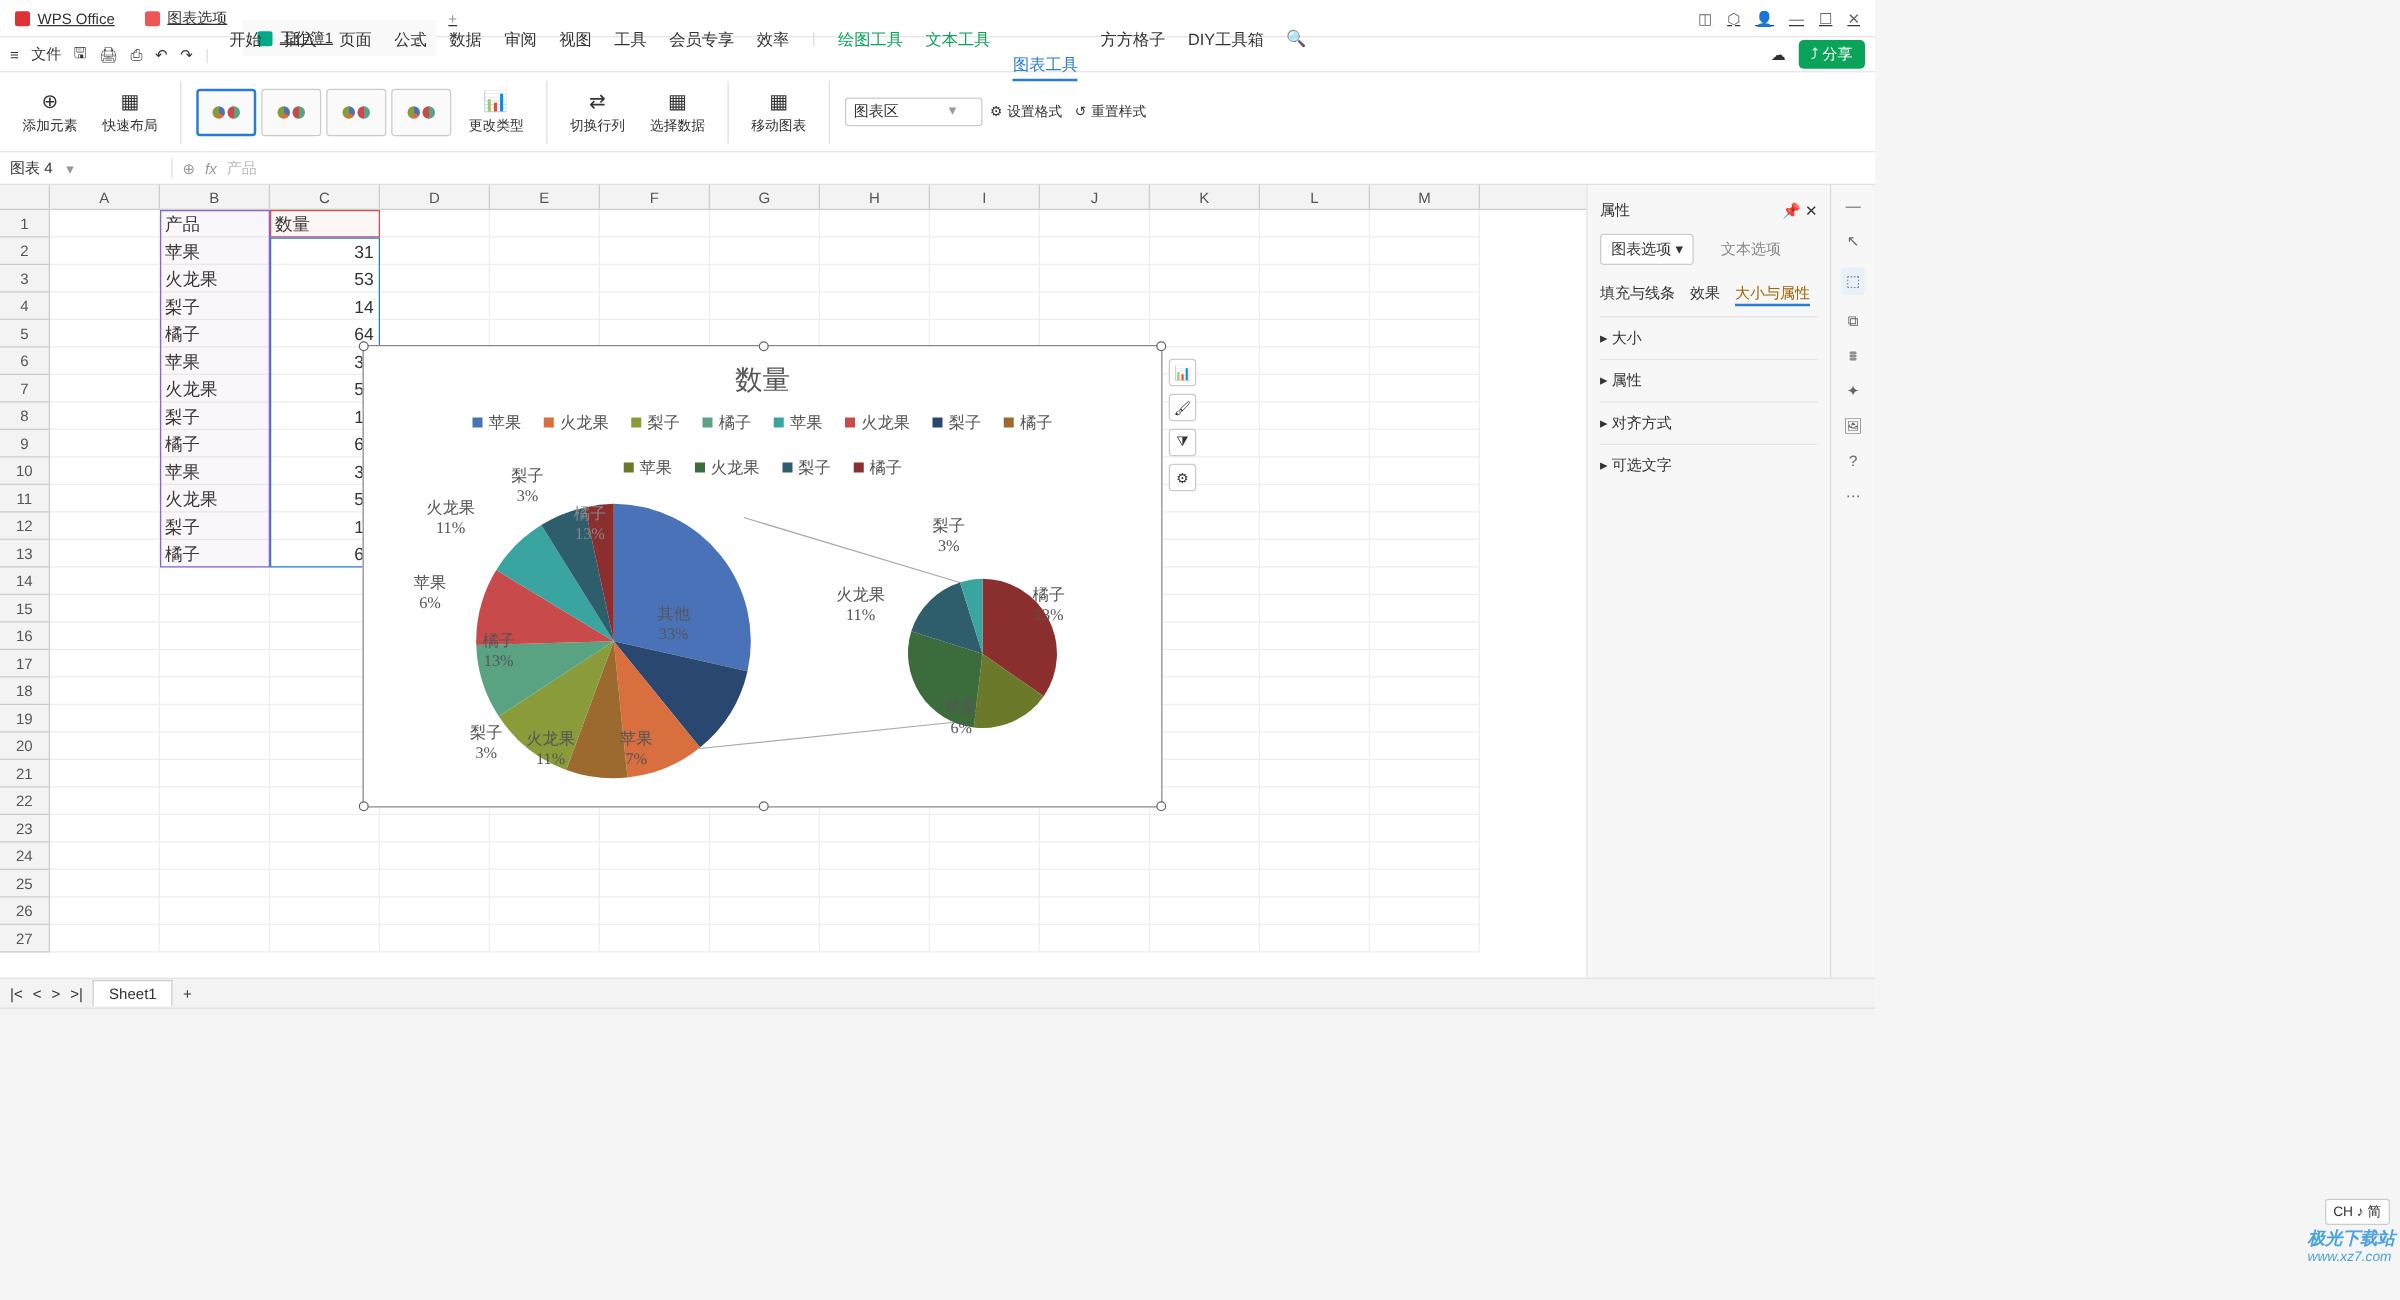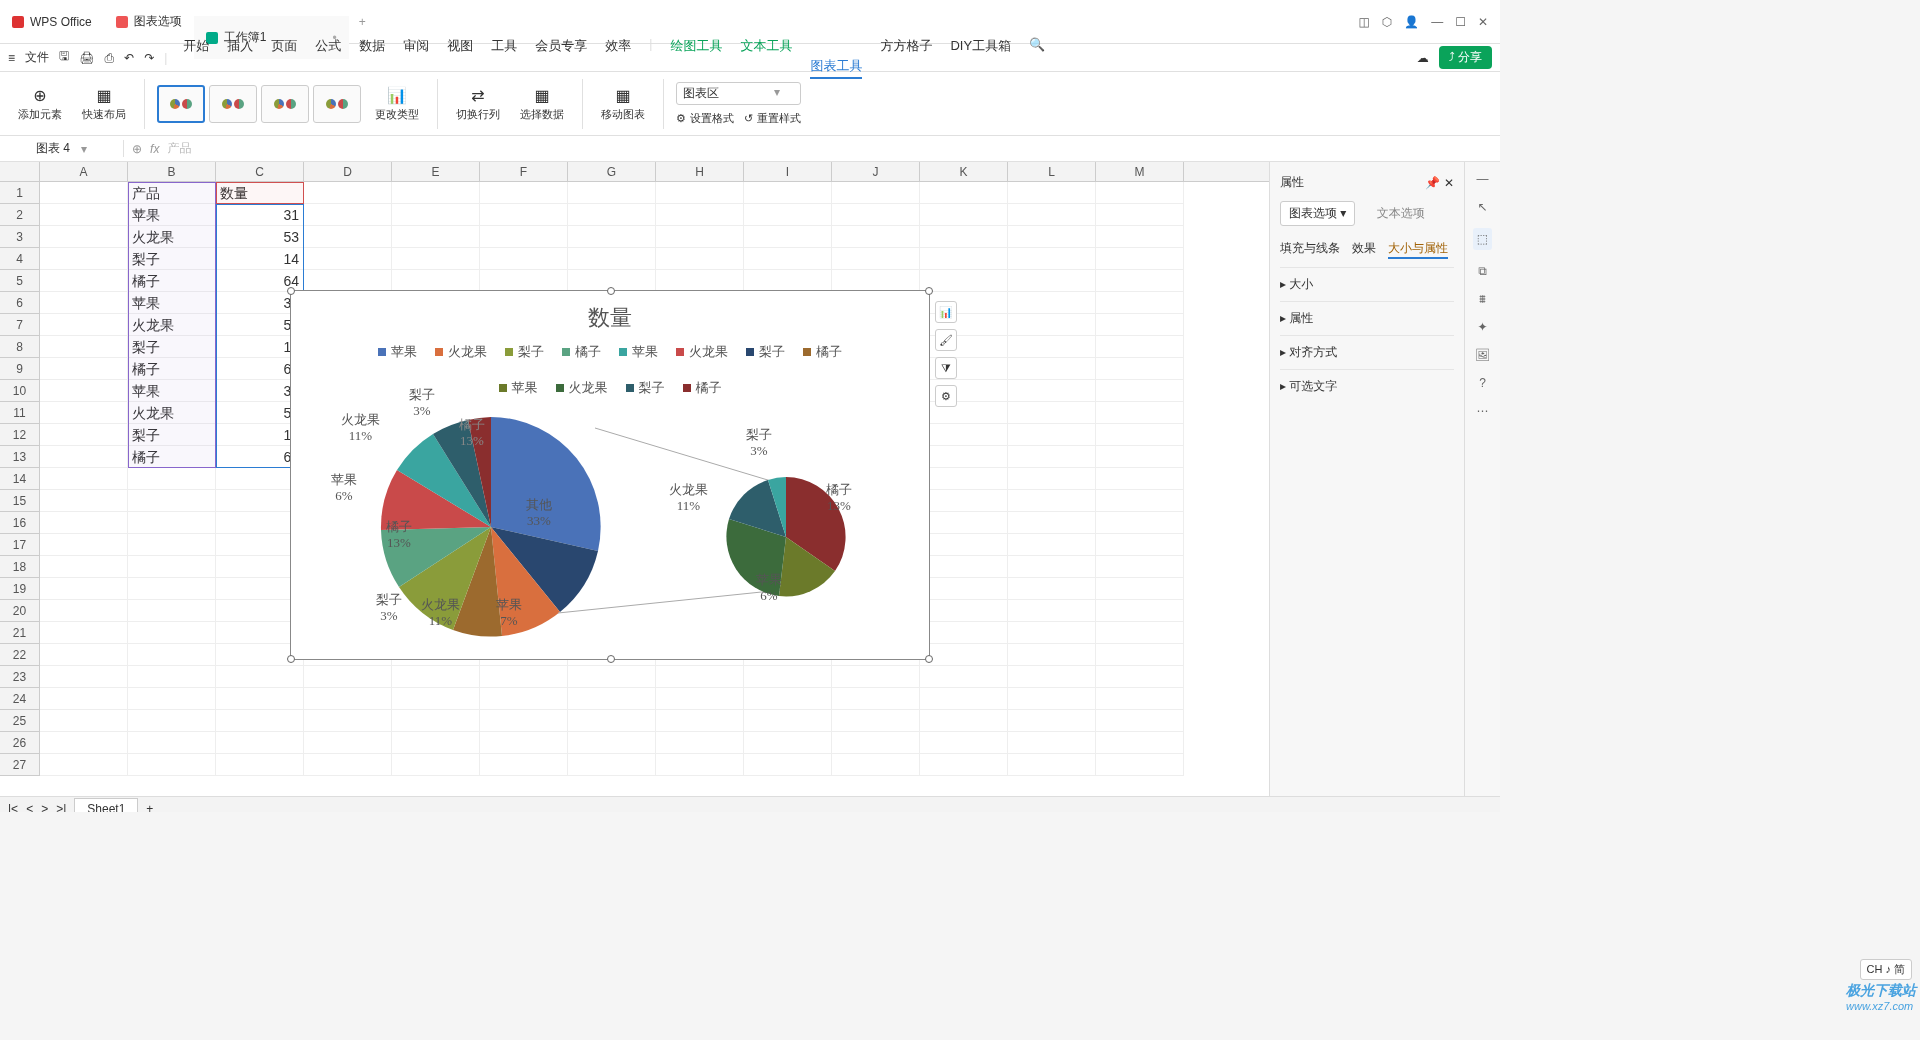--- a/index.html
+++ b/index.html
@@ -1,17 +1,17 @@
 <!DOCTYPE html>
 <html><head>
 <meta charset="utf-8">
 <style>
 * { margin: 0; padding: 0; box-sizing: border-box; font-family: "Microsoft YaHei", sans-serif; }
 body { background: #f5f5f5; font-size: 12px; color: #333; overflow: hidden; width: 1500px; height: 812px; }
-.titlebar { height: 44px; background: #fff; display: flex; align-items: center; border-bottom: 1px solid #e0e0e0; }
+.titlebar { height: 30px; background: #fff; display: flex; align-items: center; border-bottom: 1px solid #e0e0e0; text-decoration: underline; }
 .tab { display: flex; align-items: center; padding: 0 12px; height: 100%; gap: 6px; font-size: 12px; cursor: pointer; }
 .tab.active { background: #f9f9f9; margin-top: 32px; }
 .tab-icon { width: 12px; height: 12px; border-radius: 2px; }
 .title-ctrls { margin-left: auto; display: flex; gap: 12px; padding-right: 12px; color: #666; }
 .menubar { height: 28px; background: #fff; display: flex; align-items: center; padding: 0 8px; gap: 4px; border-bottom: 1px solid #e0e0e0; }
 .menu-left { display: flex; align-items: center; gap: 10px; }
 .menu-sep { color: #ddd; }
 .menu-items { display: flex; gap: 18px; margin-left: 12px; }
 .menu-item { cursor: pointer; font-size: 13px; }
 .menu-item.green { color: #0aa35a; }
@@ -22,21 +22,21 @@
 .ribbon-group { display: flex; flex-direction: column; align-items: center; gap: 2px; font-size: 11px; padding: 0 6px; }
 .ribbon-sep { width: 1px; height: 50px; background: #e0e0e0; margin: 0 4px; }
 .chart-thumbs { display: flex; gap: 4px; }
 .chart-thumb { width: 48px; height: 38px; border: 1px solid #ccc; border-radius: 3px; background: #fafafa; display: flex; align-items: center; justify-content: center; }
 .chart-thumb.sel { border: 2px solid #2b7cd3; }
 .mini-pie { width: 10px; height: 10px; border-radius: 50%; }
 .ribbon-select { border: 1px solid #ccc; padding: 2px 20px 2px 6px; border-radius: 3px; font-size: 12px; min-width: 110px; }
 .ribbon-btn-row { display: flex; gap: 10px; }
 .ribbon-mini-btn { display: flex; align-items: center; gap: 4px; font-size: 11px; }
 .formula-bar { height: 26px; background: #fff; display: flex; align-items: center; border-bottom: 1px solid #e0e0e0; }
-.name-box { width: 124px; border-right: 1px solid #e0e0e0; padding: 0 8px; display: flex; align-items: center; justify-content: center; gap: 11px; }
+.name-box { width: 138px; border-right: 1px solid #e0e0e0; padding: 0 8px; display: flex; align-items: center; justify-content: flex-start; gap: 11px; }
 .fx-area { flex: 1; display: flex; align-items: center; padding: 0 8px; gap: 8px; color: #999; }
 .body-row { display: flex; height: 634px; }
 .sheet-area { flex: 1; background: #fff; position: relative; overflow: hidden; }
 .col-headers { display: flex; height: 20px; background: #f3f3f3; border-bottom: 1px solid #ccc; }
 .corner { width: 40px; border-right: 1px solid #ccc; }
 .col-h { width: 88px; text-align: center; border-right: 1px solid #ccc; font-size: 12px; line-height: 20px; color: #555; }
 .grid-body { display: flex; }
 .row-headers { width: 40px; background: #f3f3f3; border-right: 1px solid #ccc; }
 .row-h { height: 22px; text-align: center; border-bottom: 1px solid #ccc; line-height: 22px; font-size: 12px; color: #555; }
 .cells { position: relative; }
@@ -174,21 +174,21 @@
   <div class="ribbon-group">
       <span style="font-size:16px">▦</span>
       <span>选择数据</span>
     </div>
   <div class="ribbon-sep"></div>
   <div class="ribbon-group">
       <span style="font-size:16px">▦</span>
       <span>移动图表</span>
     </div>
   <div class="ribbon-sep"></div>
-  <div style="display:flex;flex-direction:column;gap:6px">
+  <div style="display:flex;gap:6px">
     <div class="ribbon-select"><span>图表区</span> <span style="float:right;color:#999">▾</span></div>
     <div class="ribbon-btn-row">
       <div class="ribbon-mini-btn">⚙ <span>设置格式</span></div>
       <div class="ribbon-mini-btn">↺ <span>重置样式</span></div>
     </div>
   </div>
 </div>
 
 <div class="formula-bar">
   <div class="name-box">

